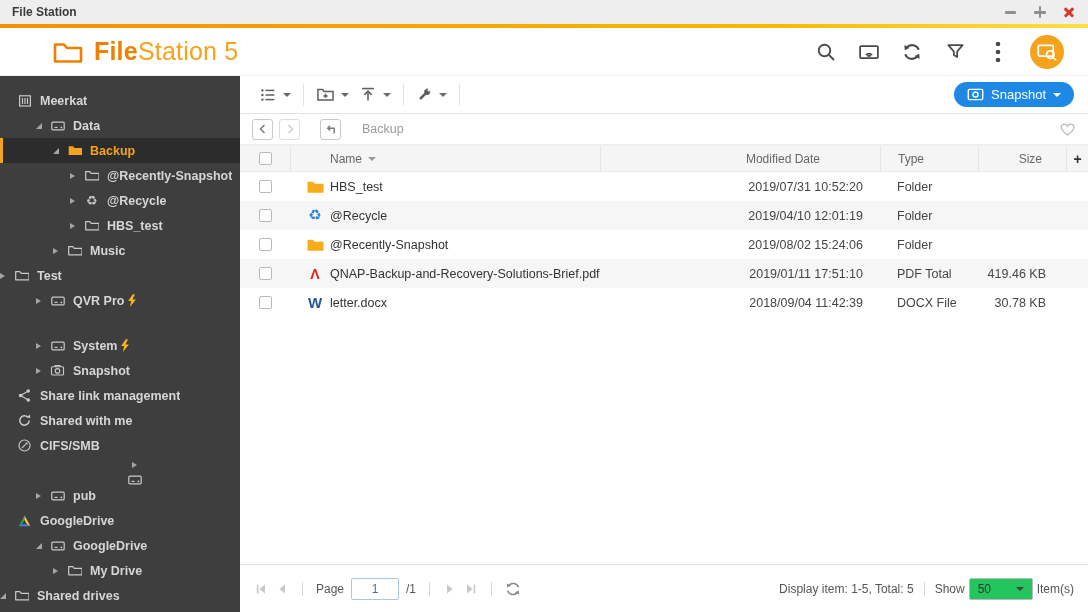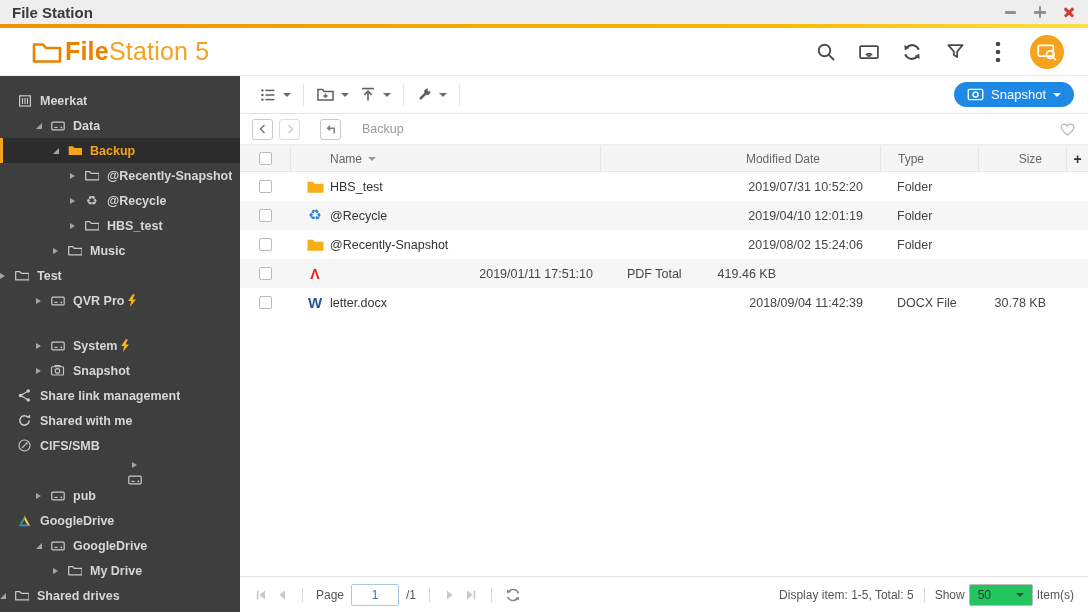--- a/index.html
+++ b/index.html
@@ -1,34 +1,34 @@
 <!DOCTYPE html>
 <html><head>
 <meta charset="utf-8">
 <style>
   *{margin:0;padding:0;box-sizing:border-box}
   html,body{width:1088px;height:612px;overflow:hidden;background:#fff;
     font-family:"Liberation Sans","DejaVu Sans",sans-serif;-webkit-font-smoothing:antialiased}
 
   
   .titlebar{height:24px;background:#efeeee;display:flex;align-items:center;padding:0 12px}
-  .wtitle{font-size:15px;font-weight:700;color:#3a3a3a}
+  .wtitle{font-size:12px;font-weight:700;color:#3a3a3a}
   .win-controls{margin-left:auto;display:flex;gap:15px;align-items:center}
   .wc{width:14px;height:14px;position:relative;cursor:pointer}
   .wc-min::before{content:"";position:absolute;left:1px;top:6px;width:11px;height:2.6px;background:#8f8f8f;border-radius:1px}
   .wc-max::before{content:"";position:absolute;left:1px;top:6px;width:12px;height:2.6px;background:#8f8f8f;border-radius:1px}
   .wc-max::after{content:"";position:absolute;left:5.7px;top:1.3px;width:2.6px;height:12px;background:#8f8f8f;border-radius:1px}
   .wc-close::before,.wc-close::after{content:"";position:absolute;left:1px;top:6px;width:12px;height:2.8px;background:#d93831;border-radius:1px}
   .wc-close::before{transform:rotate(45deg)}
   .wc-close::after{transform:rotate(-45deg)}
   .accentbar{height:4px;background:linear-gradient(to right,#f29104,#f8b800 70%,#ffdf43)}
 
   
   .appheader{height:48px;background:#fff;display:flex;align-items:center;padding:0 24px;border-bottom:1px solid #ececec}
-  .logo{display:flex;align-items:center;gap:3px;margin-left:8px;cursor:pointer}
+  .logo{display:flex;align-items:center;gap:11px;margin-left:29px;cursor:pointer}
   .logo-text{font-size:25px;color:#f6a21c;letter-spacing:.2px}
   .logo-text b{color:#ee8000;font-weight:700}
   .hicons{margin-left:auto;display:flex;align-items:center;gap:21px}
   .hicon{width:22px;height:22px;display:flex;align-items:center;justify-content:center;cursor:pointer}
   .badge{width:34px;height:34px;border-radius:50%;background:#f5a31d;display:flex;align-items:center;justify-content:center;cursor:pointer}
 
   
   .app{display:flex;height:536px}
 
   
@@ -97,21 +97,21 @@
   .ficon{width:18px;height:18px;display:flex;align-items:center;justify-content:center}
   .ficon>*{display:none}
   .fic-folder>.v-folder-file,.fic-recycle>.v-recycle-file,.fic-pdf>.v-pdf,.fic-word>.v-word{display:block}
   .v-recycle-file{font-family:"DejaVu Sans",sans-serif;font-size:15px;color:#2f86d6;font-weight:700;line-height:1}
   .v-pdf{font-size:14px;color:#e2231a;font-weight:700;line-height:1}
   .v-word{font-size:15px;color:#2b579a;font-weight:700;line-height:1}
 
   .spacer{flex:1}
 
   
-  .footer{height:36px;border-top:1px solid #e3e3e3;display:flex;align-items:center;padding:0 14px;font-size:12px;color:#555}
+  .footer{height:48px;border-top:1px solid #e3e3e3;display:flex;align-items:center;padding:0 14px;font-size:12px;color:#555}
   .pgroup{display:flex;align-items:center;gap:7px}
   .pipe{width:1px;height:14px;background:#d8d8d8;margin:0 6px}
   .pbtn{display:flex;align-items:center;cursor:default}
   .pageinput{width:48px;height:22px;border:1px solid #a9c7e2;border-radius:2px;background:#fff;color:#49759c;
     display:flex;align-items:center;justify-content:center;font-size:12px;cursor:text}
   .fright{margin-left:auto;display:flex;align-items:center;gap:4px}
   .showsel{width:64px;height:22px;border:1px solid #b9b9b9;border-radius:2px;background:#22c55e;display:flex;
     align-items:center;justify-content:space-between;padding:0 8px;cursor:pointer;color:#333}
   .showsel .caret{border-top-color:#444}
 </style>
@@ -673,20 +673,21 @@
     <span class="fd col-check">
             <span class="cb"></span>
           </span>
     <span class="fd col-icon">
       <span class="ficon fic-pdf">
 
         <span class="v-pdf">Λ</span>
 
       </span>
     </span>
+    <span class="fd col-name fname">QNAP-Backup-and-Recovery-Solutions-Brief.pdf</span>
     <span class="fd col-date">2019/01/11 17:51:10</span>
     <span class="fd col-type">PDF Total</span>
     <span class="fd col-size">419.46 KB</span>
     <span class="fd col-plus"></span>
   </div>
         <div class="frow">
     <span class="fd col-check">
             <span class="cb"></span>
           </span>
     <span class="fd col-icon">

